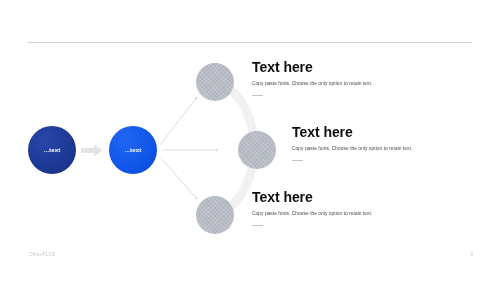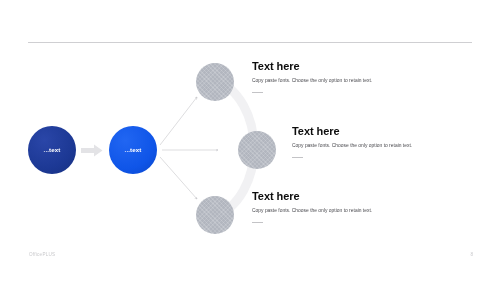--- a/index.html
+++ b/index.html
@@ -92,21 +92,21 @@
     width: 22px;
     height: 13px;
   }
 
   
   .text-block {
     position: absolute;
     width: 132px;
   }
   .tb-heading {
-    font-size: 11px;
+    font-size: 14px;
     font-weight: bold;
     color: #0d0d0d;
     letter-spacing: -.05px;
     margin: 0 0 5px 0;
     line-height: 1.1;
   }
   .tb-body {
     font-size: 4.9px;
     color: #4a4a4f;
     line-height: 1.75;

